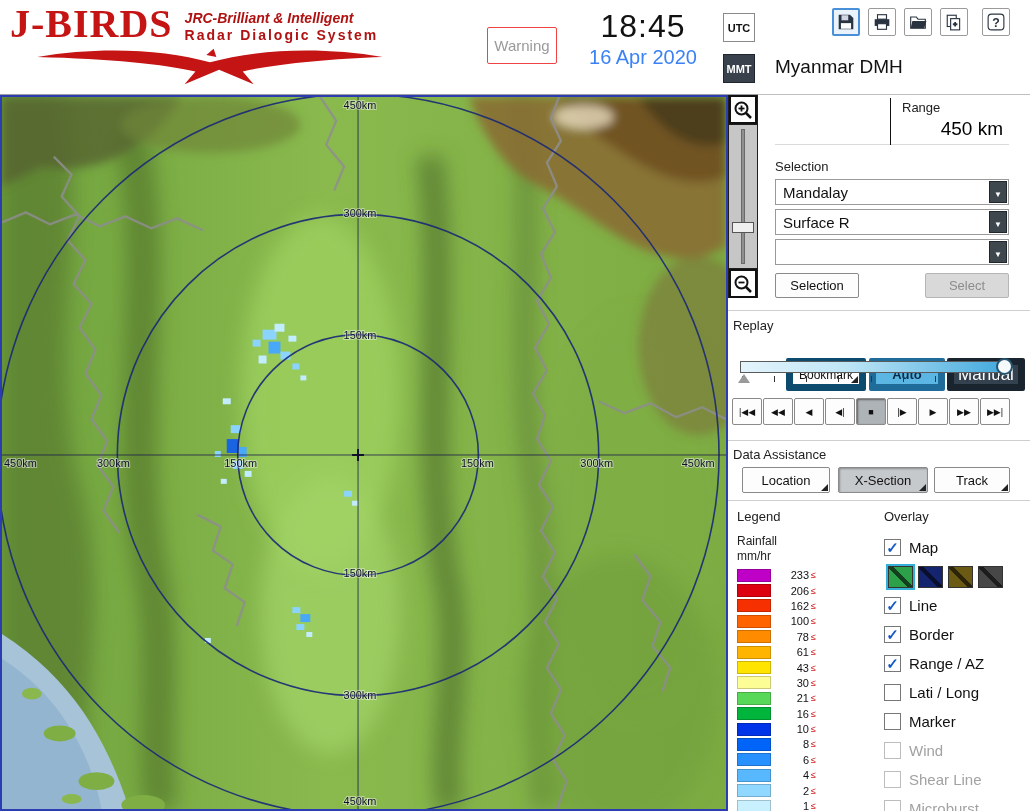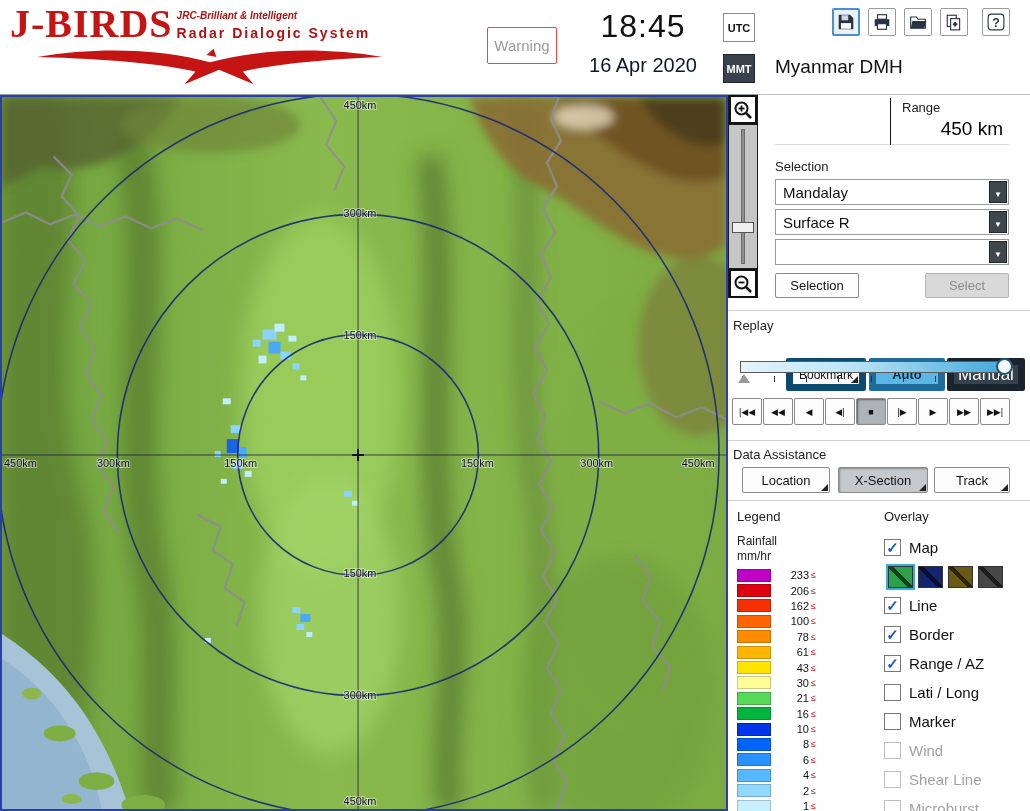--- a/index.html
+++ b/index.html
@@ -4,34 +4,34 @@
 <style>
   * { box-sizing:border-box; margin:0; padding:0; }
   html,body { width:1030px; height:811px; }
   body { position:relative; overflow:hidden; background:#fff;
          font-family:"Liberation Sans", sans-serif; color:#1a1a1a; }
 
   
   .header { position:absolute; top:0; left:0; width:1030px; height:95px; background:#fff;
             border-bottom:1px solid #9aa0a6; }
   .logo { position:absolute; top:4px; left:10px; width:430px; }
-  .logo-row { display:flex; align-items:flex-start; gap:4px; }
+  .logo-row { display:flex; align-items:flex-end; gap:12px; }
   .logo-title { font-family:"Liberation Serif", serif; font-weight:bold; font-size:40px;
                 line-height:40px; color:#c41414; letter-spacing:1px; }
   .tagline { padding-top:4px; }
-  .tagline-1 { font-size:10px; font-weight:bold; font-style:italic; color:#b01212; line-height:16px; }
+  .tagline-1 { font-size:14px; font-weight:bold; font-style:italic; color:#b01212; line-height:16px; }
   .tagline-2 { font-size:14px; font-weight:bold; color:#b01212; letter-spacing:2px; line-height:18px; }
   .eagle { display:block; margin-top:2px; }
 
   .warning-btn { position:absolute; left:487px; top:27px; width:70px; height:37px;
                  background:#fff; border:1px solid #ef4444; border-radius:2px;
                  color:#9a9a9a; font-size:15px; }
   .clock { position:absolute; left:568px; top:8px; width:150px; text-align:center; }
   .clock-time { font-size:32px; line-height:36px; color:#111; letter-spacing:1px; }
-  .clock-date { font-size:20px; line-height:26px; margin-top:8px; color:#0f172a; }
+  .clock-date { font-size:20px; line-height:26px; color:#3b82f6; }
 
   .tz { position:absolute; left:723px; top:13px; width:32px; }
   .tz button { display:block; width:32px; height:29px; font-size:11px; font-weight:bold;
                border:1px solid #8a8a8a; background:#fff; color:#111; margin-bottom:12px; }
   .tz button.sel { background:#39424c; color:#fff; border-color:#20262c; }
 
   .header-right { position:absolute; left:758px; top:0; width:272px; height:95px;
                   border-bottom:1px solid #c0c0c0; }
   .icon-row { position:absolute; top:8px; right:20px; display:flex; gap:8px; }
   .icon-btn { width:28px; height:28px; background:#fff; border:1px solid #9a9a9a;

